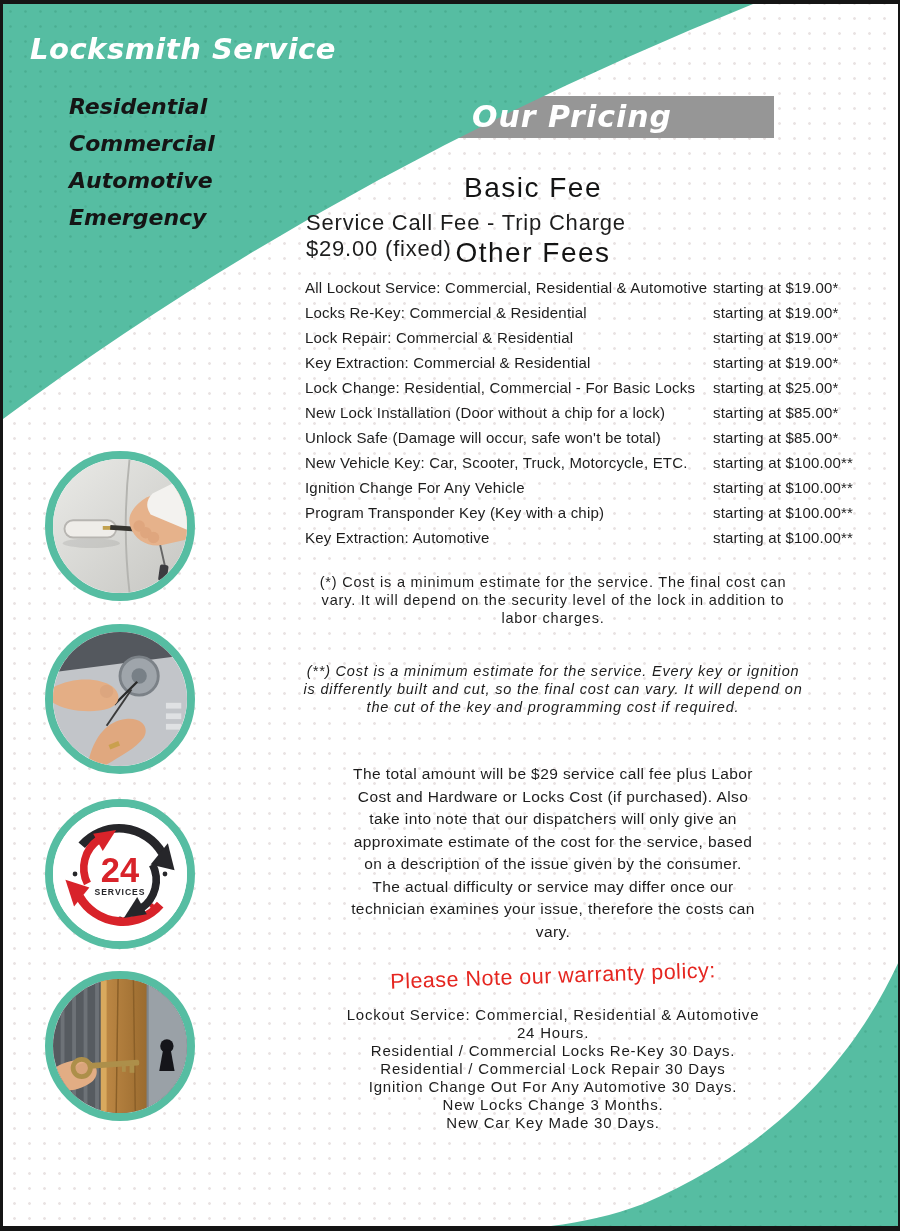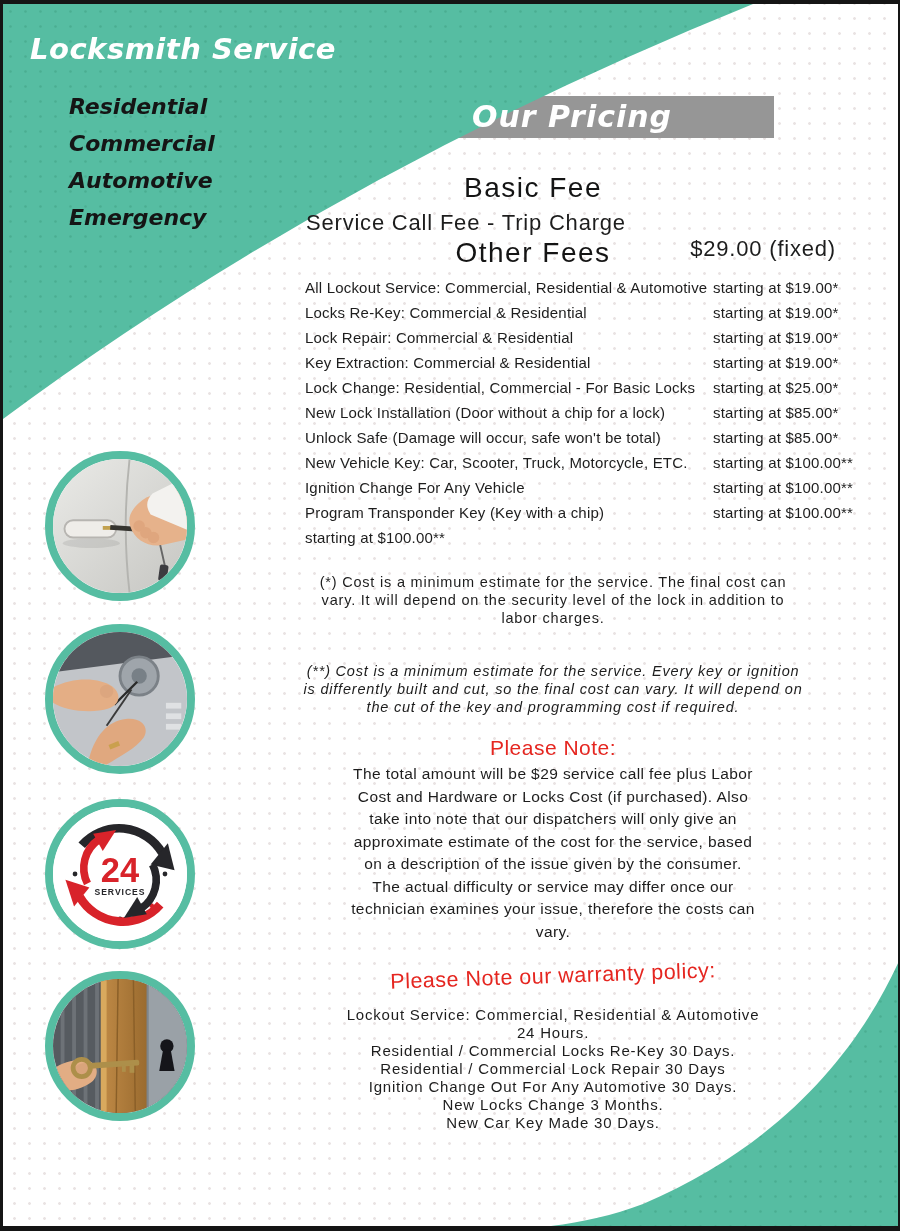--- a/index.html
+++ b/index.html
@@ -20,21 +20,21 @@
     font-style:italic;font-weight:700;font-size:22px;color:#151515;}
   .menu div{height:37px;line-height:37px;}
   .banner-bg{left:367px;top:92px;width:404px;height:42px;background:#969696;z-index:0;}
   .banner-label{left:367px;top:92px;width:404px;height:42px;line-height:42px;text-align:center;
     font-family:"DejaVu Sans",sans-serif;font-style:italic;font-weight:800;font-size:30px;color:#ffffff;letter-spacing:1px;}
   .h2{left:280px;width:500px;text-align:center;font-size:28px;font-weight:400;letter-spacing:1.5px;color:#141414;}
   .h-basic{top:168px;}
   .h-other{top:233px;}
   .basic-row{left:303px;top:206px;width:530px;display:flex;justify-content:space-between;
     font-size:22px;letter-spacing:.8px;flex-direction:column;}
-  .basic-row .price{text-align:right;}
+  .basic-row .price{text-align:left;}
   .fee-table{left:302px;top:271px;width:550px;}
   .fee-row{display:flex;justify-content:space-between;height:25px;line-height:25px;font-size:15px;letter-spacing:.2px;}
   .fee-row .price{flex:0 0 142px;text-align:left;}
   .note{left:295px;width:510px;text-align:center;font-size:14.5px;line-height:18px;
     letter-spacing:.8px;white-space:pre-line;}
   .note-1{top:569px;}
   .note-2{top:658px;font-style:italic;}
   .pn-head{left:295px;top:732px;width:510px;text-align:center;color:#e52620;font-size:21px;letter-spacing:.5px;}
   .pn-body{left:295px;top:759px;width:510px;text-align:center;font-size:15.5px;line-height:22.5px;
     letter-spacing:.4px;white-space:pre-line;}
@@ -118,32 +118,32 @@
     </div>
       <div class="fee-row">
       <span>Ignition Change For Any Vehicle</span>
       <span class="price">starting at $100.00**</span>
     </div>
       <div class="fee-row">
       <span>Program Transponder Key (Key with a chip)</span>
       <span class="price">starting at $100.00**</span>
     </div>
       <div class="fee-row">
+      <span>Key Extraction: Automotive</span>
       <span class="price">starting at $100.00**</span>
     </div>
     </div>
 
   <div class="abs z2 note note-1">(*) Cost is a minimum estimate for the service. The final cost can
 vary. It will depend on the security level of the lock in addition to
 labor charges.</div>
   <div class="abs z2 note note-2">(**) Cost is a minimum estimate for the service. Every key or ignition
 is differently built and cut, so the final cost can vary. It will depend on
 the cut of the key and programming cost if required.</div>
 
-  <div class="abs z2 pn-head">Please Note:</div>
   <div class="abs z2 pn-body">The total amount will be $29 service call fee plus Labor
 Cost and Hardware or Locks Cost (if purchased). Also
 take into note that our dispatchers will only give an
 approximate estimate of the cost for the service, based
 on a description of the issue given by the consumer.
 The actual difficulty or service may differ once our
 technician examines your issue, therefore the costs can
 vary.</div>
 
   <div class="abs z2 warranty-head">Please Note our warranty policy:</div>

